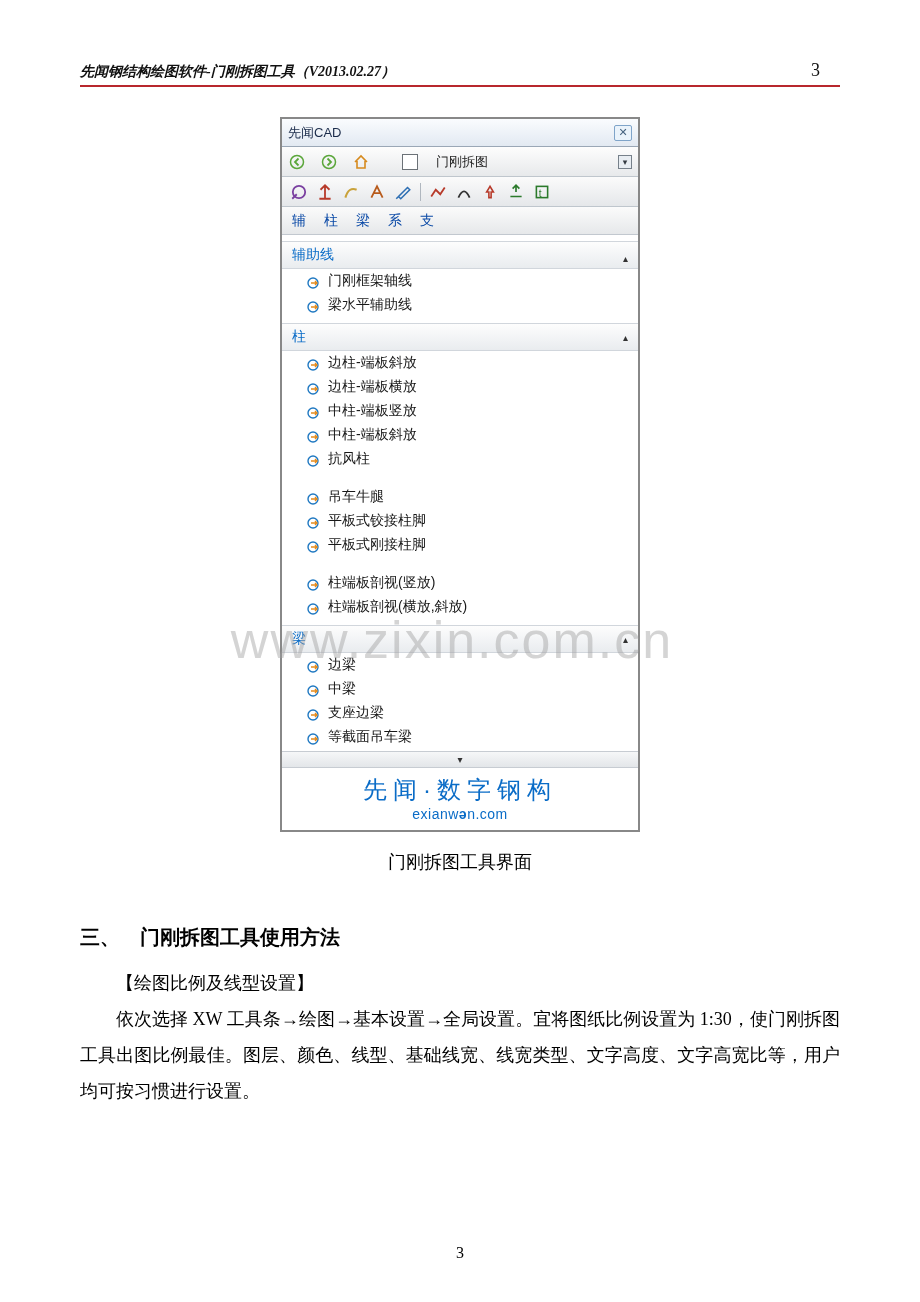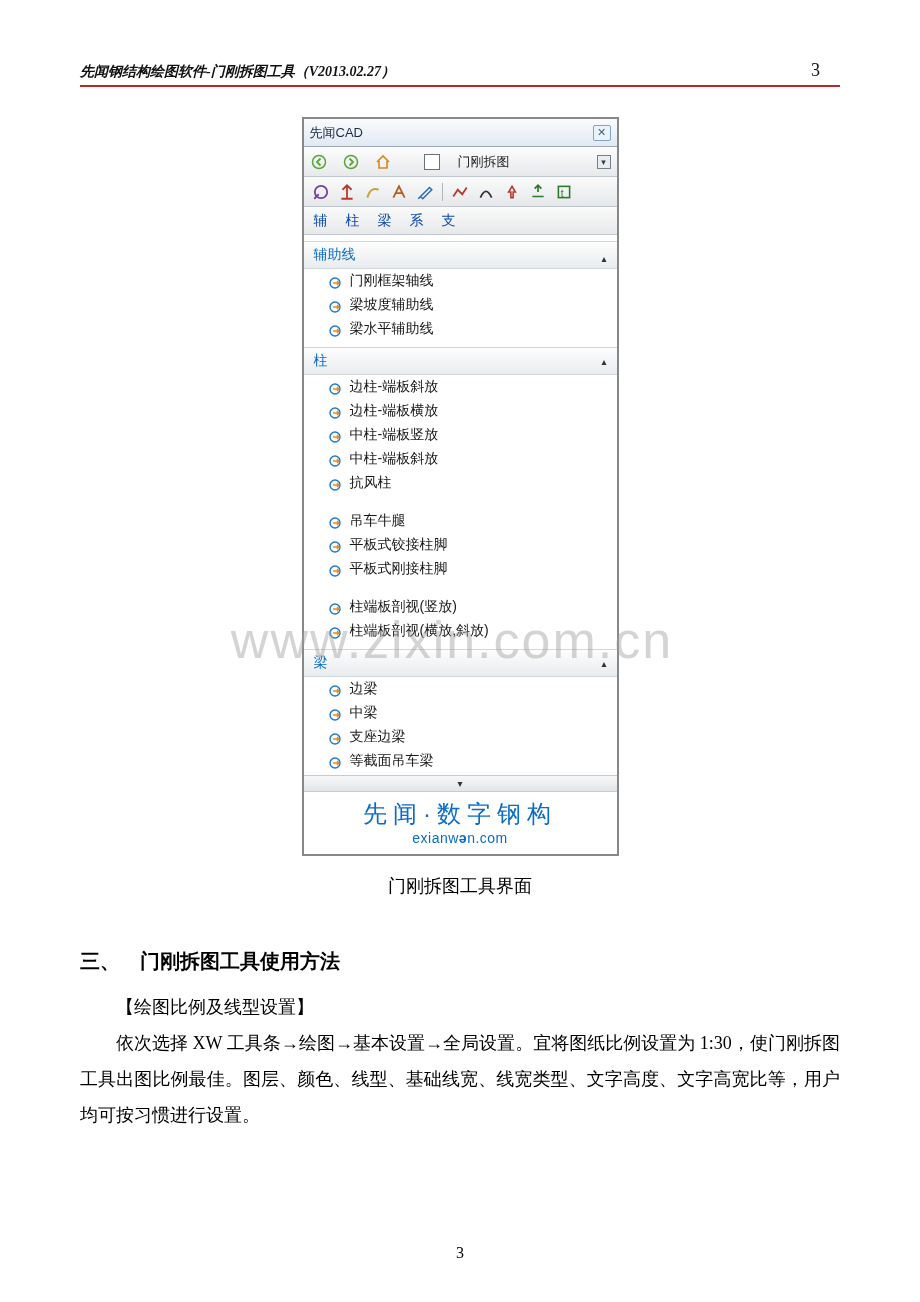--- a/index.html
+++ b/index.html
@@ -29,21 +29,21 @@
     font-family: "KaiTi", "SimSun", serif;
   }
   .header-pagenum {
     font-size: 18px;
     color: #111;
     padding-right: 20px;
   }
 
   
   .cad-wrap {
-    width: 317px;
+    width: 360px;
     margin: 0 auto 18px auto;
     border: 2px solid #888;
     background: #0369a1;
     position: relative;
     font-family: "Microsoft YaHei", "SimSun", sans-serif;
   }
   .cad-titlebar {
     height: 28px;
     background: linear-gradient(#fafcfe, #e2e9f2);
     border-bottom: 1px solid #9aa7b6;
@@ -344,29 +344,20 @@
           </span>
           <span>门刚框架轴线</span>
         </div>
       <div class="item">
           <span class="bullet">
             <svg viewBox="0 0 14 14">
               <circle cx="7" cy="7" r="5" fill="none" stroke="#1f78c1" stroke-width="1.4"></circle>
               <path d="M5 7 H11 M9 5 L11 7 L9 9" fill="none" stroke="#e58a1b" stroke-width="1.4"></path>
             </svg>
           </span>
-          <span>梁坡度辅助线</span>
-        </div>
-      <div class="item">
-          <span class="bullet">
-            <svg viewBox="0 0 14 14">
-              <circle cx="7" cy="7" r="5" fill="none" stroke="#1f78c1" stroke-width="1.4"></circle>
-              <path d="M5 7 H11 M9 5 L11 7 L9 9" fill="none" stroke="#e58a1b" stroke-width="1.4"></path>
-            </svg>
-          </span>
           <span>梁水平辅助线</span>
         </div>
 
       <div class="group-header">
         <span>柱</span>
         <span class="collapse-caret">▴</span>
       </div>
       <div class="item">
           <span class="bullet">
             <svg viewBox="0 0 14 14">

